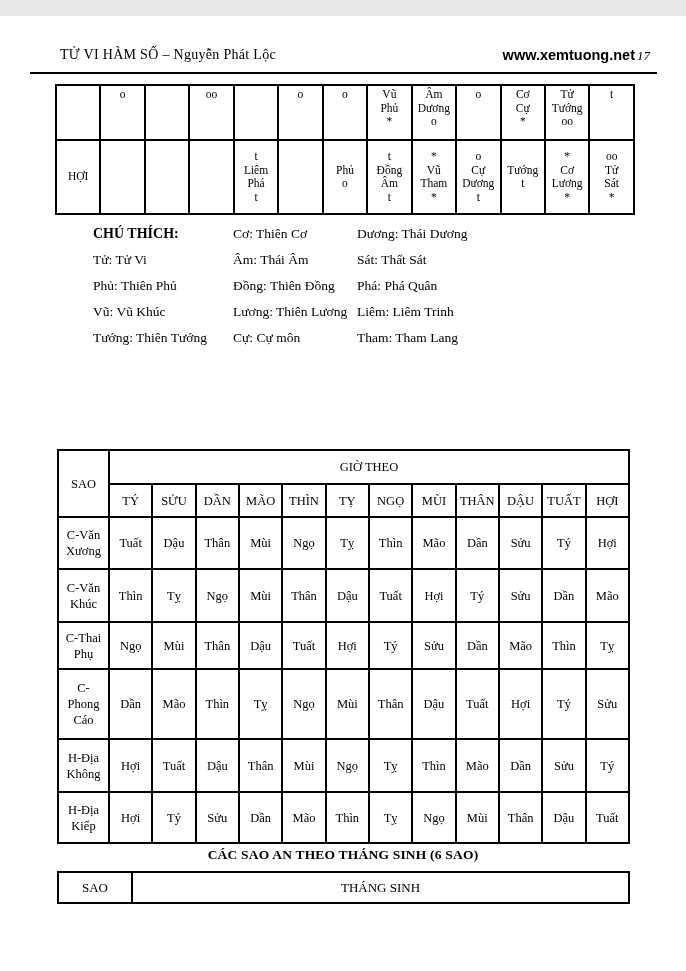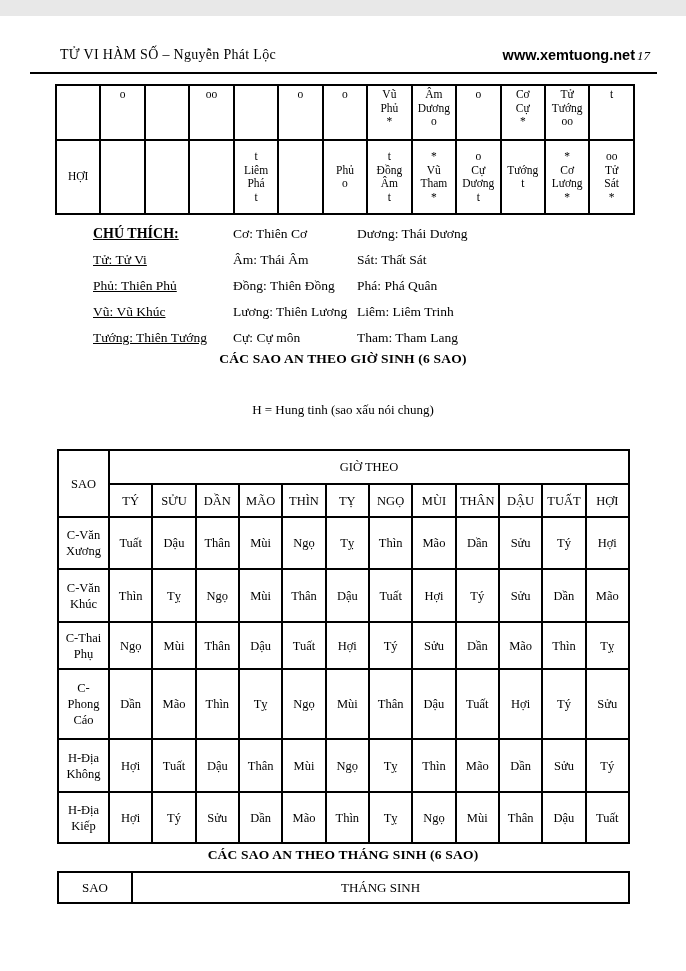--- a/index.html
+++ b/index.html
@@ -29,21 +29,21 @@
   .chart-table tr:first-child td { vertical-align:top; }
   .chart-table tr:last-child     { height:74px; }
   .chart-table tr:last-child td  { vertical-align:middle; font-size:11.5px; }
 
   
   .legend-table { position:absolute; left:93px; top:205px; border:none; }
   .legend-table td {
     border:none; text-align:left; vertical-align:top;
     font-size:13.5px; line-height:26px; white-space:nowrap;
   }
-  .legend-table td:nth-child(1) { width:140px;text-decoration:underline; }
+  .legend-table td:nth-child(1) { width:140px; }
   .legend-table td:nth-child(2) { width:124px; }
   .legend-table tr:first-child td:first-child { font-weight:bold; font-size:14px; }
 
   
   .center-line { position:absolute; left:0; width:100%; text-align:center; }
   .h-bold { font-weight:bold; font-size:13.5px; letter-spacing:.2px; }
   #gio-heading   { top:335px; }
   #note-c        { top:361px; font-size:13px; }
   #note-h        { top:386px; font-size:13px; }
   #thang-heading { top:831px; }
@@ -170,22 +170,20 @@
           <td>Liêm: Liêm Trinh</td>
         </tr>
         <tr>
           <td>Tướng: Thiên Tướng</td>
           <td>Cự: Cự môn</td>
           <td>Tham: Tham Lang</td>
         </tr>
       </tbody>
   </table>
 
-  <div id="gio-heading" class="center-line h-bold">CÁC SAO AN THEO GIỜ SINH (6 SAO)</div>
-  <div id="note-h" class="center-line">H = Hung tinh (sao xấu nói chung)</div>
 
   <table class="main-table">
     <thead>
       <tr>
         <th class="sao-col" rowspan="2">SAO</th>
         <th colspan="12">GIỜ THEO</th>
       </tr>
       <tr>
           <th>TÝ</th>
           <th>SỬU</th>

